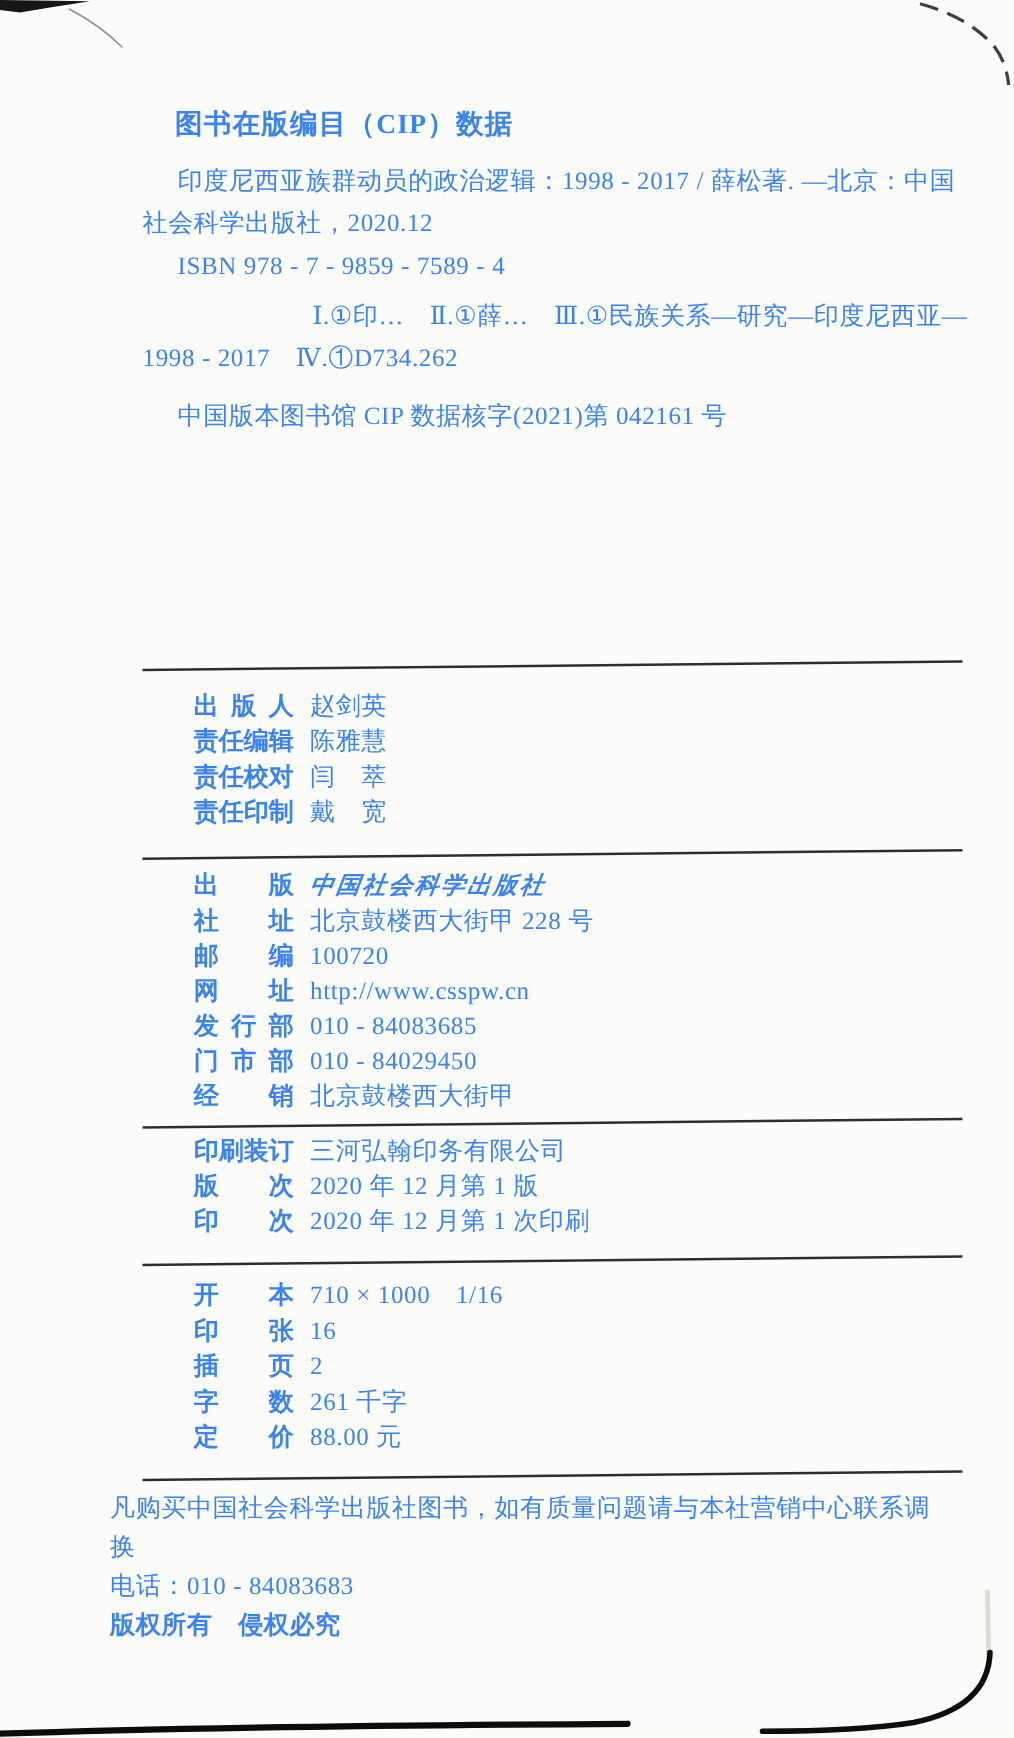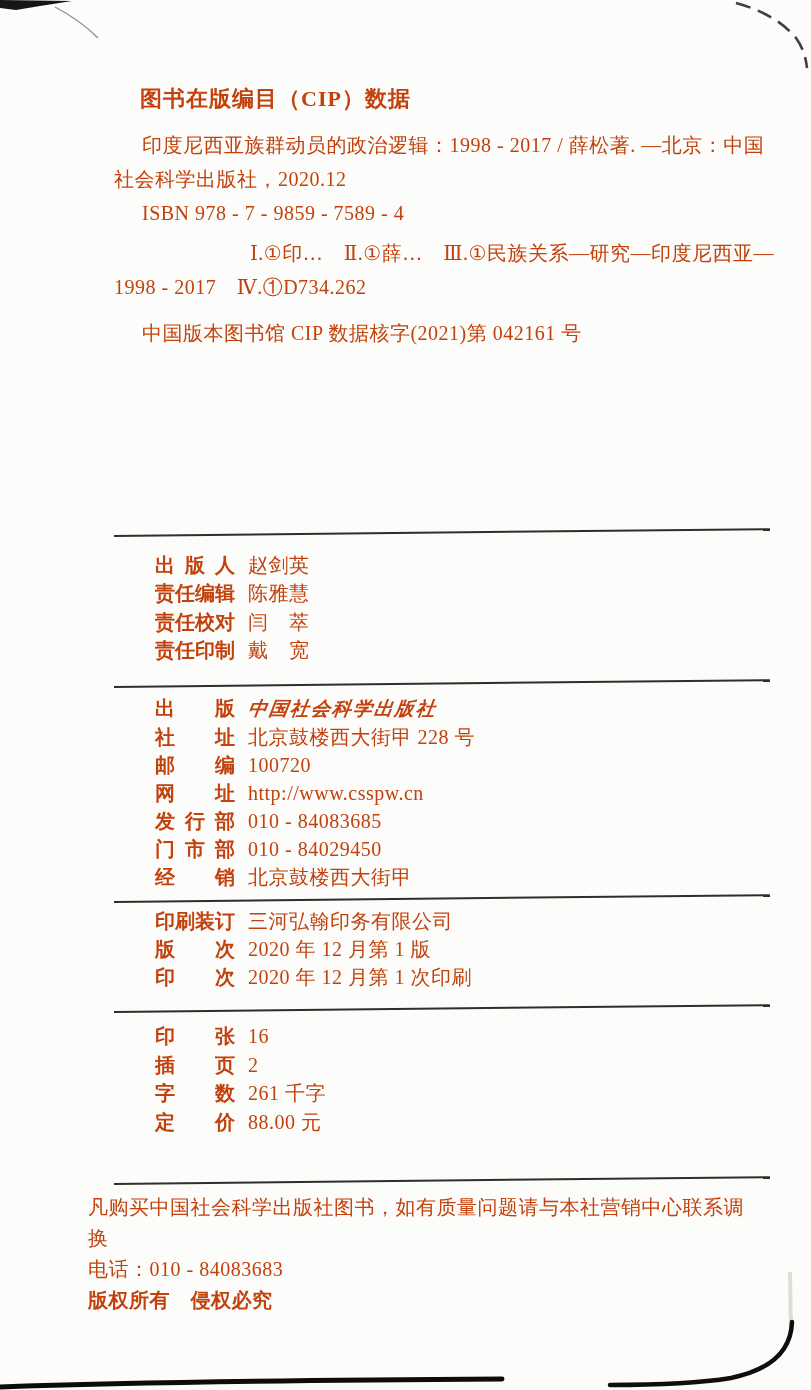--- a/index.html
+++ b/index.html
@@ -2,21 +2,21 @@
 <html><head>
 <meta charset="utf-8">
 <style>
   html,body{margin:0;padding:0;background:#e8e8e4;}
   .page{
     position:relative;
     width:811px;height:1390px;
     background:#fcfcfa;
     overflow:hidden;
     font-family:"Liberation Serif","DejaVu Serif",serif;
-    color:#c2410c;
+    color:#3b82f6;
   }
   .cip-header{
     position:absolute;left:140px;top:84px;
     font-size:22px;font-weight:bold;letter-spacing:1px;
   }
   .cip-block{
     position:absolute;left:114px;top:128px;width:660px;
     font-size:20px;line-height:34px;letter-spacing:.5px;
   }
   .indent{padding-left:28px;}
@@ -134,20 +134,24 @@
       <span class="val">2020 年 12 月第 1 版</span>
     </div>
     <div class="row">
       <span class="lbl">印次</span>
       <span class="val">2020 年 12 月第 1 次印刷</span>
     </div>
   </div>
 
   <div class="block format">
     <div class="row">
+      <span class="lbl">开本</span>
+      <span class="val">710 × 1000　1/16</span>
+    </div>
+    <div class="row">
       <span class="lbl">印张</span>
       <span class="val">16</span>
     </div>
     <div class="row">
       <span class="lbl">插页</span>
       <span class="val">2</span>
     </div>
     <div class="row">
       <span class="lbl">字数</span>
       <span class="val">261 千字</span>

